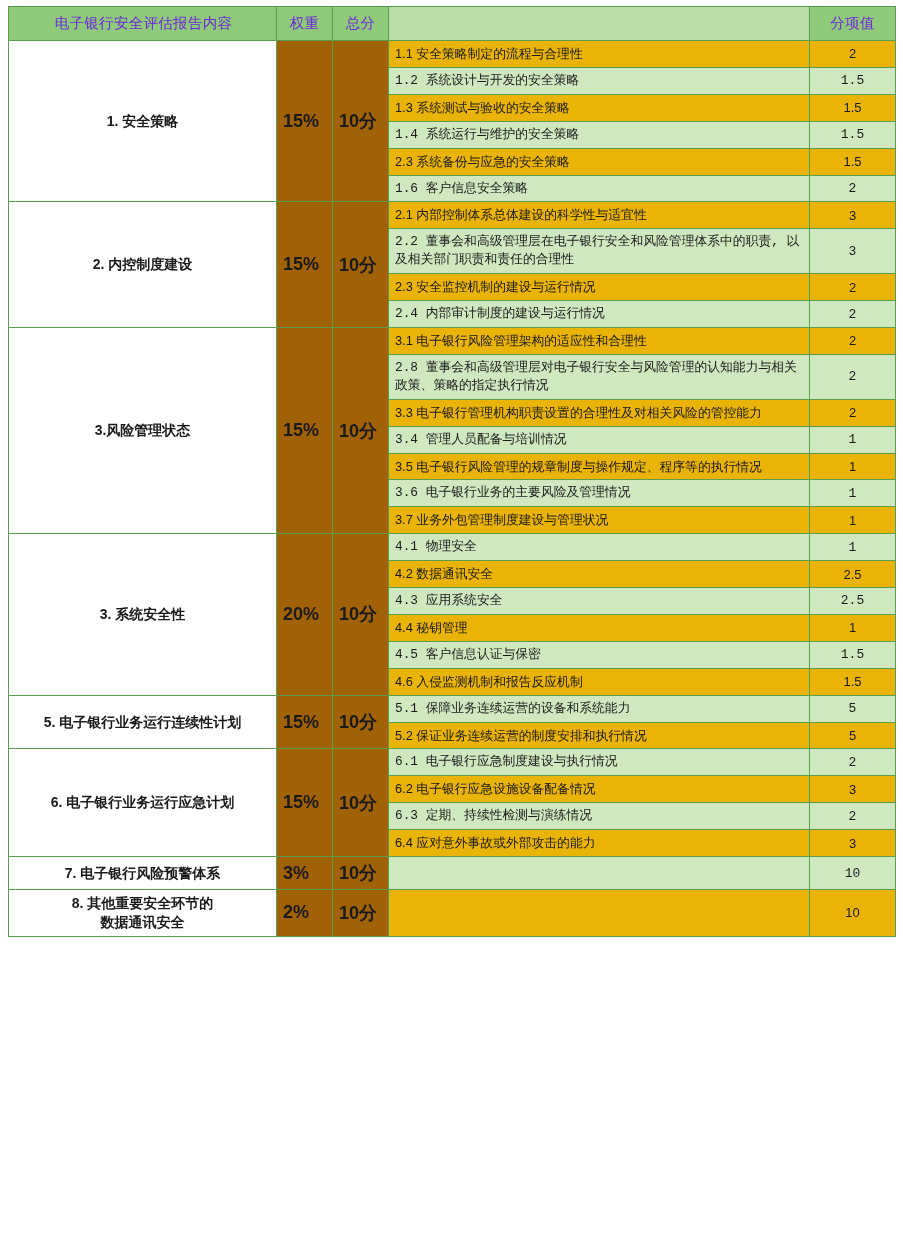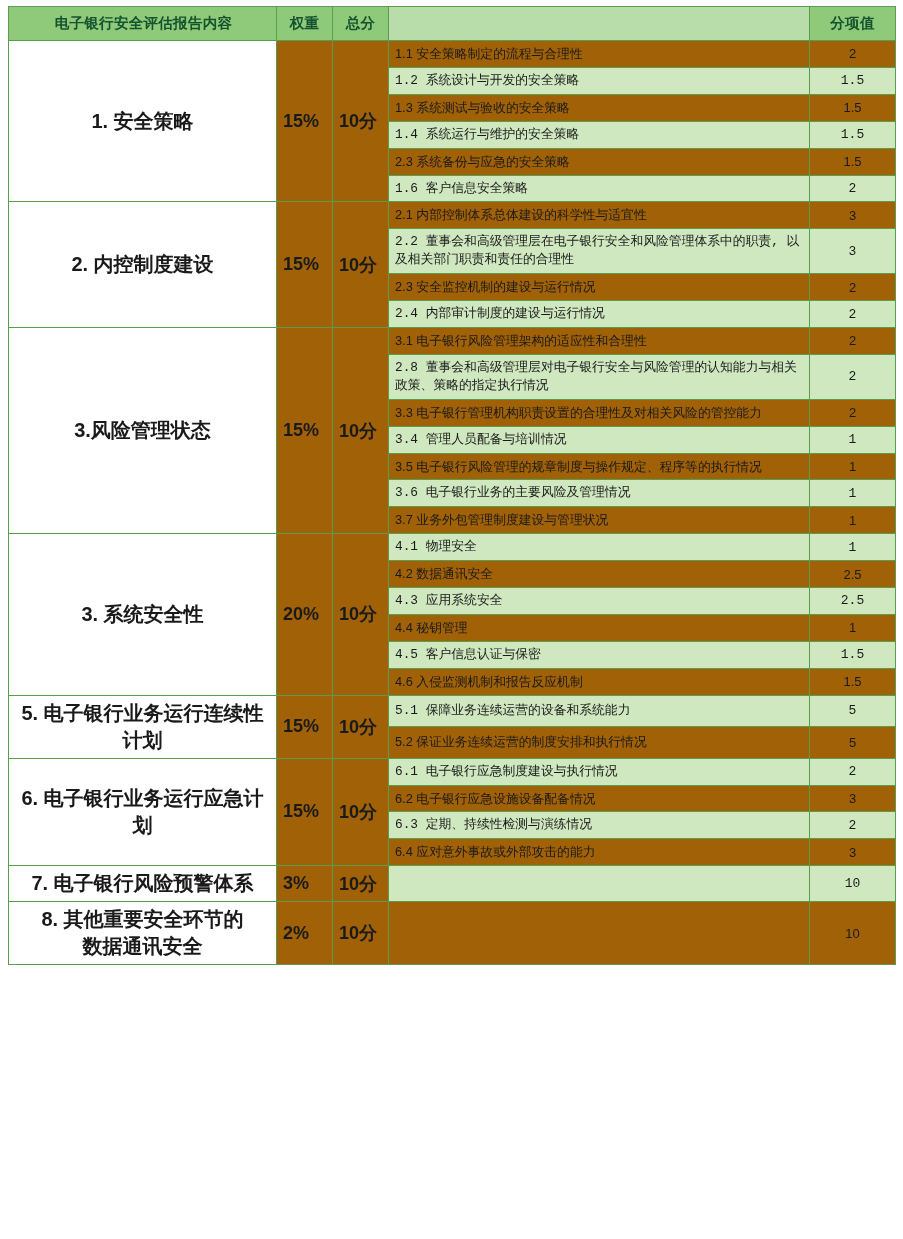--- a/index.html
+++ b/index.html
@@ -32,38 +32,38 @@
   }
   
   col.c-content { width: 268px; }
   col.c-weight  { width: 56px; }
   col.c-total   { width: 56px; }
   col.c-item    { width: 421px; }
   col.c-score   { width: 86px; }
 
   thead th {
     background: #8fc97a;
-    color: #14532d;
-    font-weight: bold;
+    color: #6d28d9;
+    font-weight: normal;
     font-size: 14.5px;
     height: 34px;
     text-align: center;
     letter-spacing: .3px;
   }
   thead th.head-content {
     text-align: center;
     padding-left: 8px;
   }
   thead th.head-blank {
     background: #b9ddaa;
   }
   td.cat {
     text-align: center;
     font-weight: bold;
-    font-size: 20px;
+    font-size: 14px;
     background: #ffffff;
     line-height: 1.35;
   }
   td.weight, td.total {
     text-align: left;
     font-weight: bold;
     font-size: 18px;
     background: #a16207;
   }
   td.item {
@@ -74,21 +74,21 @@
   }
   td.score {
     text-align: center;
     font-size: 13px;
   }
   tr.shade td.item, tr.shade td.score {
     background: #cfe8bf;
     font-family: Liberation Mono, monospace;
   }
   tr.plain td.item, tr.plain td.score {
-    background: #a16207;
+    background: #eab308;
   }
   td.item.empty-shade { background: #cfe8bf; }
   td.item.empty-plain { background: #ffffff; }
   .two-line { display: block; }
 </style>
 </head>
 <body>
 
 <div id="table-wrap">
   <table class="score-table">

